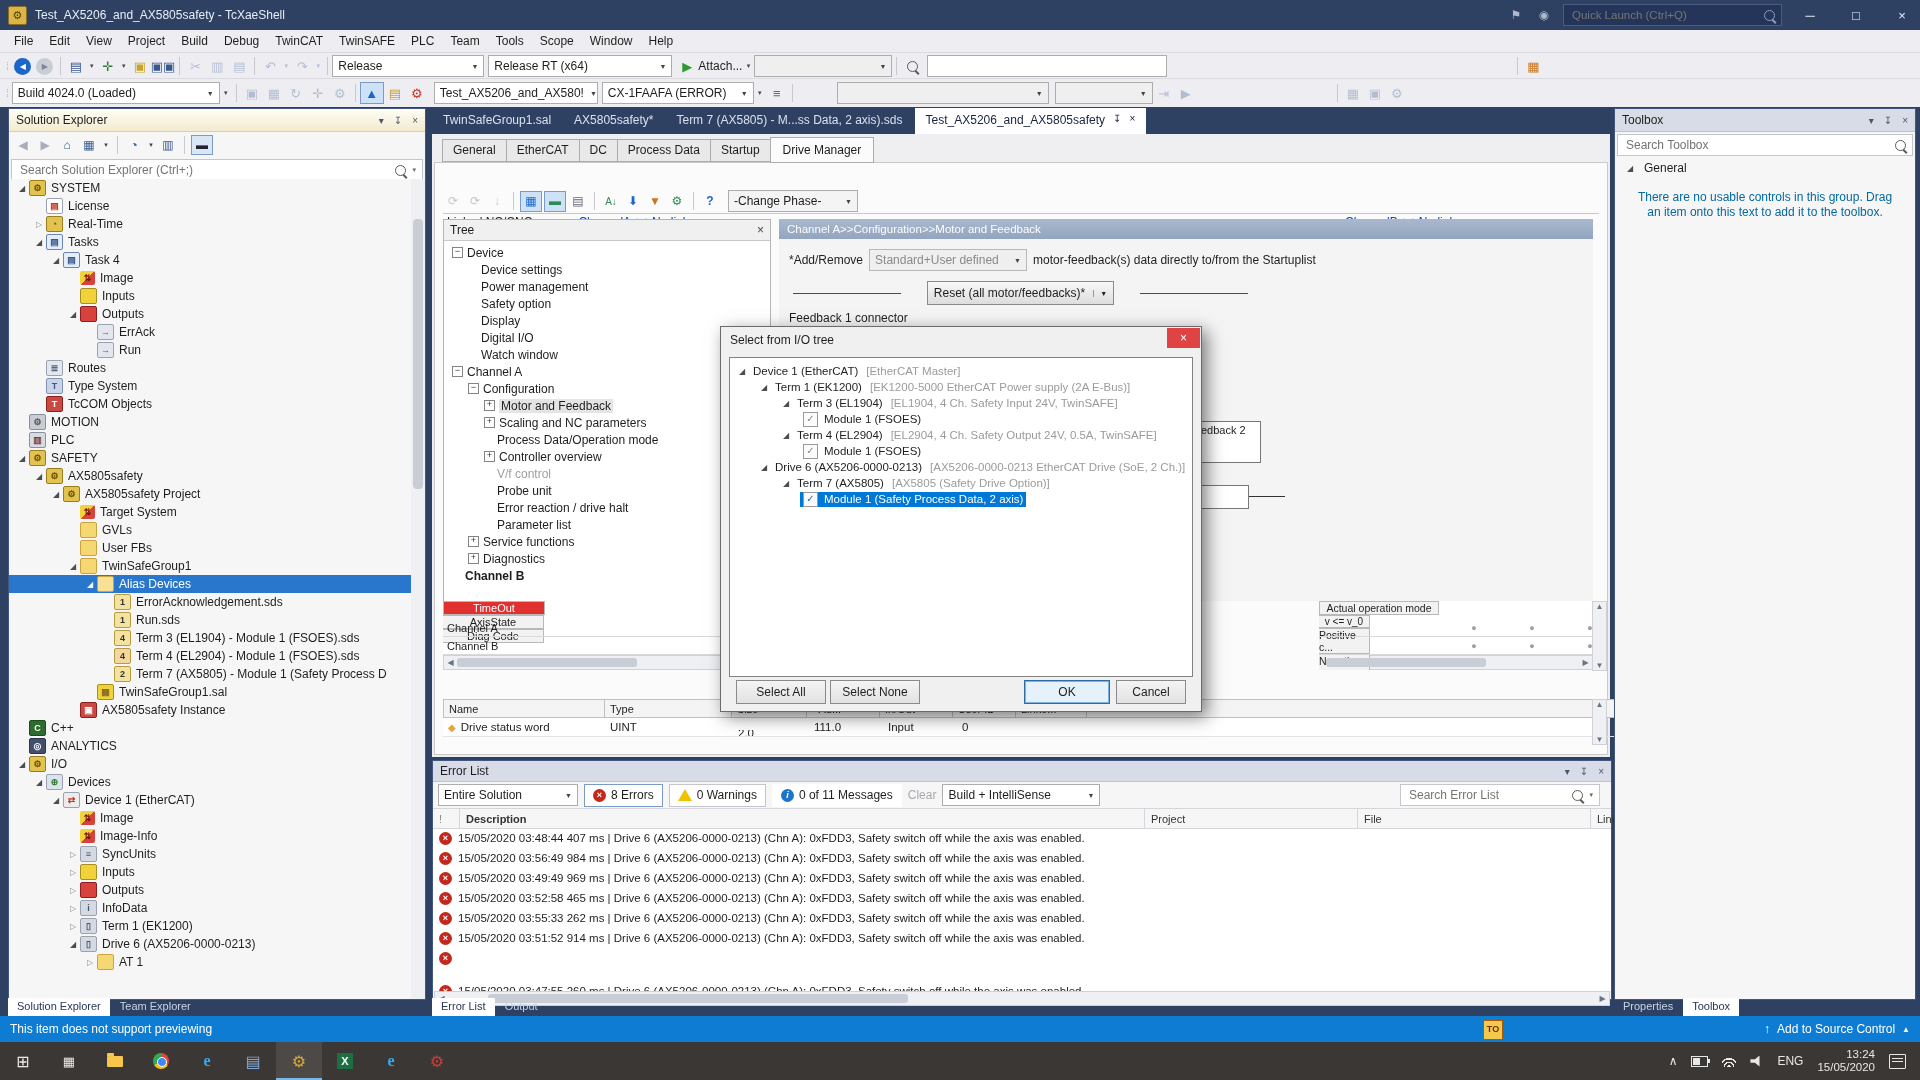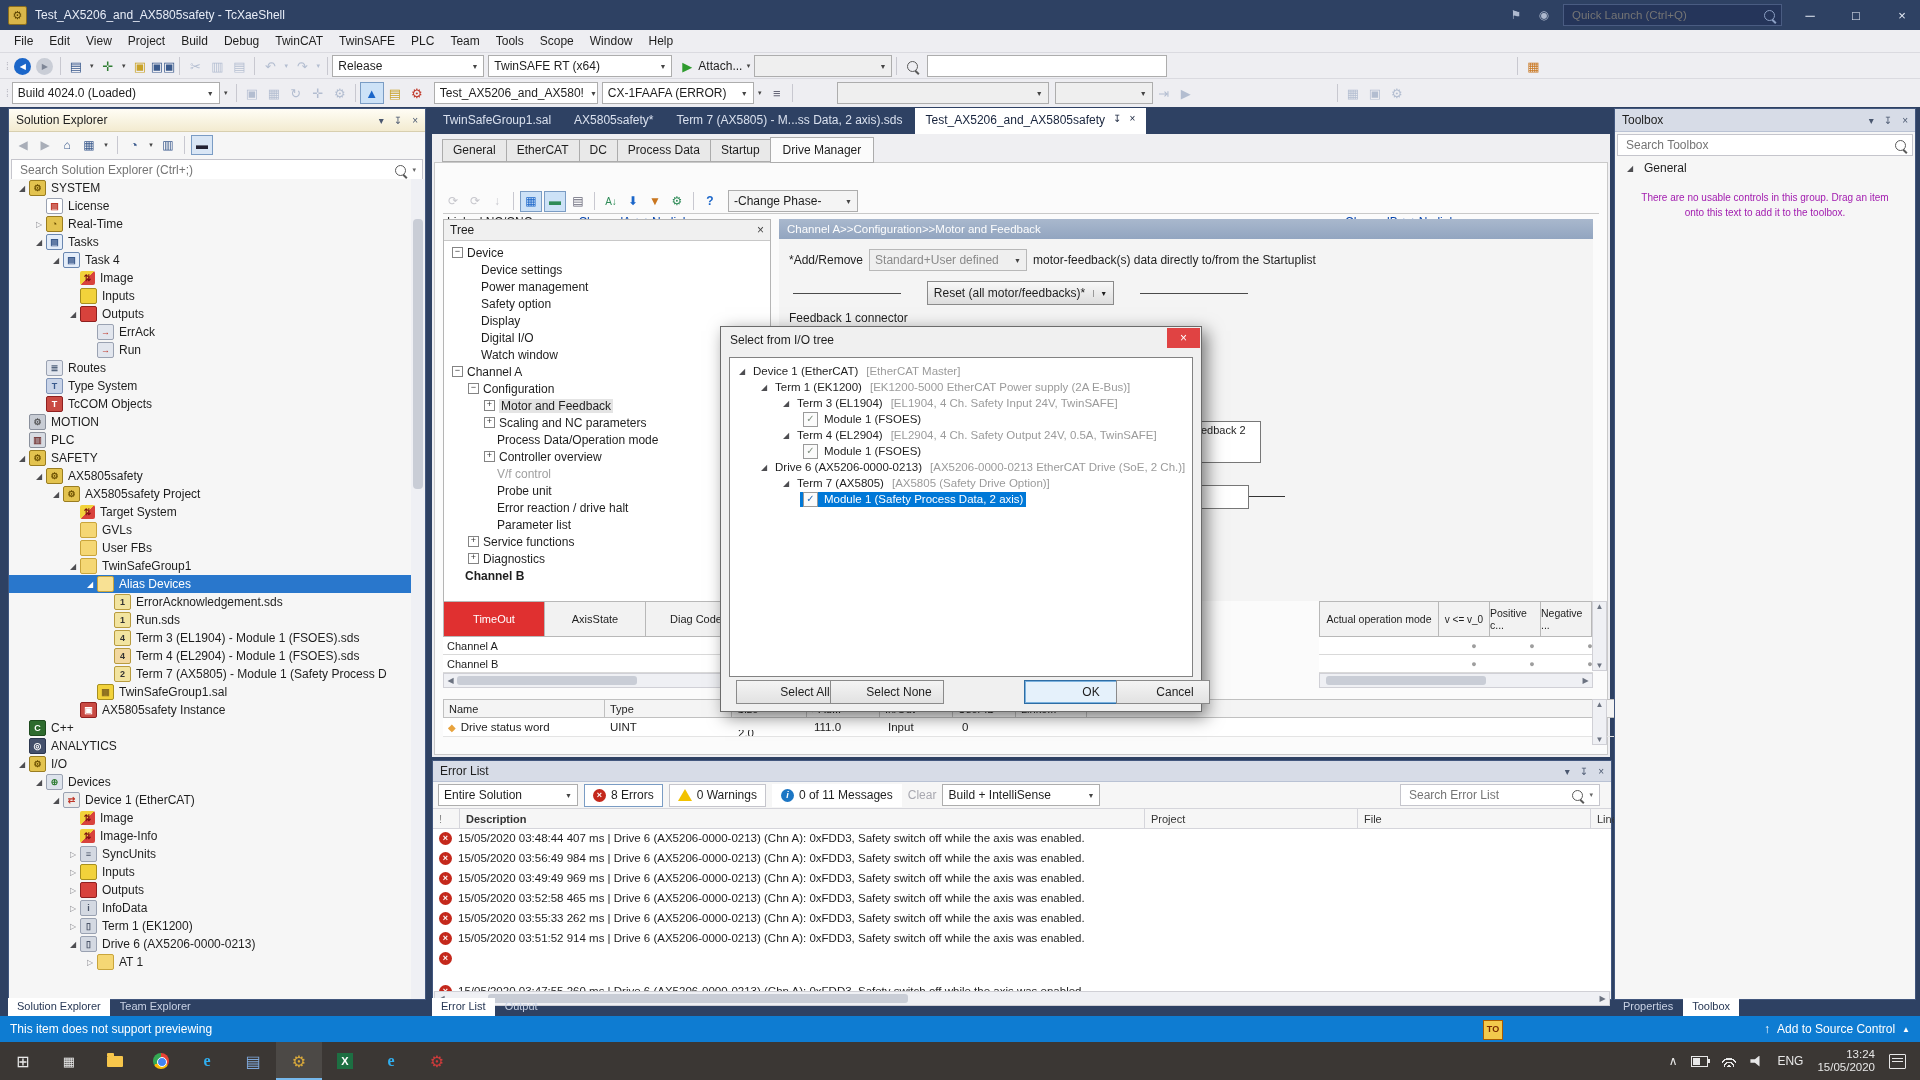--- a/index.html
+++ b/index.html
@@ -114,21 +114,21 @@
   .hr{height:1px;background:#4A4A4A;flex:1;}
   .resetbtn{height:22px;border:1px solid #8A8A8A;background:linear-gradient(#F8F8F8,#DDDDDD);display:flex;align-items:center;padding:0 6px;gap:8px;margin:0 2px;}
   .fb1lab{position:absolute;left:10px;top:92px;}
   .fb1combo{position:absolute;left:10px;top:108px;width:132px;}
   .fb2{position:absolute;left:418px;top:202px;width:56px;height:36px;background:#fff;border:1px solid #777;font-size:11px;padding:2px 3px;}
   .fb2b{position:absolute;left:418px;top:266px;width:50px;height:22px;background:#fff;border:1px solid #777;}
   .fb2line{position:absolute;left:470px;top:277px;width:36px;height:1px;background:#333;}
   
   .gridL{position:absolute;left:8px;top:438px;width:302px;background:#fff;}
   .gridR{position:absolute;right:14px;top:438px;width:274px;background:#fff;overflow:hidden;}
-  .g-h{display:flex;height:36px;}
+  .g-h{display:flex;height:18px;flex-direction:column;}
   .g-h .c{border:1px solid #B8B8B8;border-left:none;background:#F2F2F2;font-size:11px;display:flex;align-items:center;justify-content:center;flex:none;}
   .g-h .c:first-child{border-left:1px solid #B8B8B8;}
   .g-h .c.red{background:#E03030;color:#fff;}
   .g-r{display:flex;height:18px;}
   .g-r .c{border-bottom:1px solid #D9D9D9;font-size:11px;display:flex;align-items:center;padding:0 4px;flex:none;}
   .rbtn{width:15px;height:13px;border:1px solid #8A8A8A;background:#EFEFEF;font-size:10px;line-height:12px;text-align:center;margin-left:auto;}
   .dot{width:100%;text-align:center;color:#9E9E9E;font-size:9px;}
   .hscroll{height:13px;background:#EFF0F4;display:flex;align-items:center;border:1px solid #D0D0D6;}
   .hthumb{height:9px;background:#C9CDD6;border-radius:3px;}
   .sar{width:13px;text-align:center;color:#6B7280;font-size:8px;}
@@ -149,34 +149,34 @@
   .iic{width:13px;height:13px;border-radius:50%;background:#1C76C4;color:#fff;font-size:9px;line-height:13px;text-align:center;flex:none;font-style:italic;font-weight:bold;}
   .el-cols{display:flex;height:19px;border-top:1px solid #D5D5DB;border-bottom:1px solid #D5D5DB;background:#F6F6F6;}
   .el-cols .c{font-size:11px;display:flex;align-items:center;padding:0 6px;border-right:1px solid #D5D5DB;flex:none;color:#333;}
   .el-rows{background:#fff;height:162px;overflow:hidden;}
   .el-row{display:flex;align-items:flex-start;padding:3px 0 0 6px;height:17px;}
   .el-row.wrap{height:30px;}
   .el-row .t{font-size:11.5px;margin-left:6px;white-space:nowrap;}
   .el-row.wrap .t{white-space:normal;width:700px;line-height:14px;}
   
   .tbx-section{height:20px;display:flex;align-items:center;padding:0 8px;gap:7px;font-size:12px;}
-  .tbx-empty{margin:12px 16px;text-align:center;color:#a21caf;line-height:15px;font-size:10px;}
+  .tbx-empty{margin:12px 16px;text-align:center;color:#0369a1;line-height:15px;font-size:12px;}
   
   .dialog{position:absolute;left:720px;top:326px;width:480px;height:384px;background:#F0F0F0;border:1px solid #6B6B6B;box-shadow:5px 5px 16px rgba(0,0,0,.5);z-index:30;}
   .dlg-title{height:26px;display:flex;align-items:center;padding-left:9px;font-size:12px;color:#1E1E1E;}
   .dlg-close{position:absolute;right:1px;top:1px;width:33px;height:20px;background:#E04343;color:#fff;display:flex;align-items:center;justify-content:center;font-size:12px;}
   .dlg-tree{position:absolute;left:8px;top:30px;right:8px;bottom:34px;background:#fff;border:1px solid #828282;padding-top:5px;overflow:hidden;}
   .dlg-row{height:16px;display:flex;align-items:center;white-space:nowrap;font-size:11.5px;}
   .dlg-row .tri{width:16px;font-size:8px;}
   .cb{width:13px;height:13px;border:1px solid #9A9A9A;background:#FBFBFB;font-size:10px;line-height:12px;text-align:center;color:#7E8E7E;flex:none;margin-right:6px;}
   .dlg-row .inner{display:flex;align-items:center;padding:0 3px;}
   .dlg-row .inner.sel{background:#0078D7;color:#fff;}
   .dlg-row .inner.sel .cb{color:#2B6CB3;}
   .dlg-row .info{color:#9B9B9B;margin-left:8px;}
-  .dlg-btn{position:absolute;bottom:7px;height:22px;border:1px solid #8A8A8A;background:linear-gradient(#F4F4F4,#E2E2E2);display:flex;align-items:center;justify-content:center;font-size:12px;padding-left:24px;}
+  .dlg-btn{position:absolute;bottom:7px;height:22px;border:1px solid #8A8A8A;background:linear-gradient(#F4F4F4,#E2E2E2);display:flex;align-items:center;justify-content:center;font-size:12px;}
   .dlg-btn.ok{background:#E5F1FB;border:1px solid #2E6DA4;box-shadow:0 0 0 1px #7AB1DE inset;}
   
   .statusbar{position:absolute;left:0;top:1016px;width:1920px;height:26px;background:#0E7CD2;color:#fff;display:flex;align-items:center;padding-left:10px;font-size:12px;}
   .tobadge{position:absolute;left:1483px;top:4px;width:18px;height:18px;background:#F2C94C;border:1px solid #A85B00;color:#7A2B00;font-weight:bold;font-size:9px;line-height:17px;text-align:center;}
   .sb-right{margin-left:auto;display:flex;align-items:center;gap:7px;padding-right:20px;}
   .taskbar{position:absolute;left:0;top:1042px;width:1920px;height:38px;background:#3B3734;display:flex;align-items:center;color:#E8E8E8;}
   .tk{width:46px;height:38px;display:flex;align-items:center;justify-content:center;font-size:16px;}
   .tk.active{background:rgba(255,255,255,.09);box-shadow:0 -2px 0 #76B9ED inset;}
   .tk .folder{width:16px;height:11px;background:#F7C64B;border-radius:1px;position:relative;}
   .tk .folder::before{content:"";position:absolute;top:-3px;left:0;width:7px;height:3px;background:#F7C64B;border-radius:1px 1px 0 0;}
@@ -254,21 +254,21 @@
     <span class="tbi dis">↶</span>
       <span class="tbi dis" style="min-width:10px;font-size:7px">▾</span>
     <span class="tbi dis">↷</span>
       <span class="tbi dis" style="min-width:10px;font-size:7px">▾</span>
     <span class="tbsep"></span>
     <div class="combo" style="width:140px">
         <span>Release</span>
         <span class="arr">▼</span>
       </div>
     <div class="combo" style="width:172px;margin-left:4px">
-        <span>TwinSAFE RT (x64)</span>
+        <span>Release RT (x64)</span>
         <span class="arr">▼</span>
       </div>
     <span class="tbi" style="color:#2E9B2E;margin-left:4px">▶</span>
     <span>Attach...</span>
     <span class="tbi" style="min-width:12px;font-size:7px;color:#444">▾</span>
     <div class="combo" style="width:126px;background:#EFEFEF">
         <span></span>
         <span class="arr">▼</span>
       </div>
     <span class="tbsep"></span>

